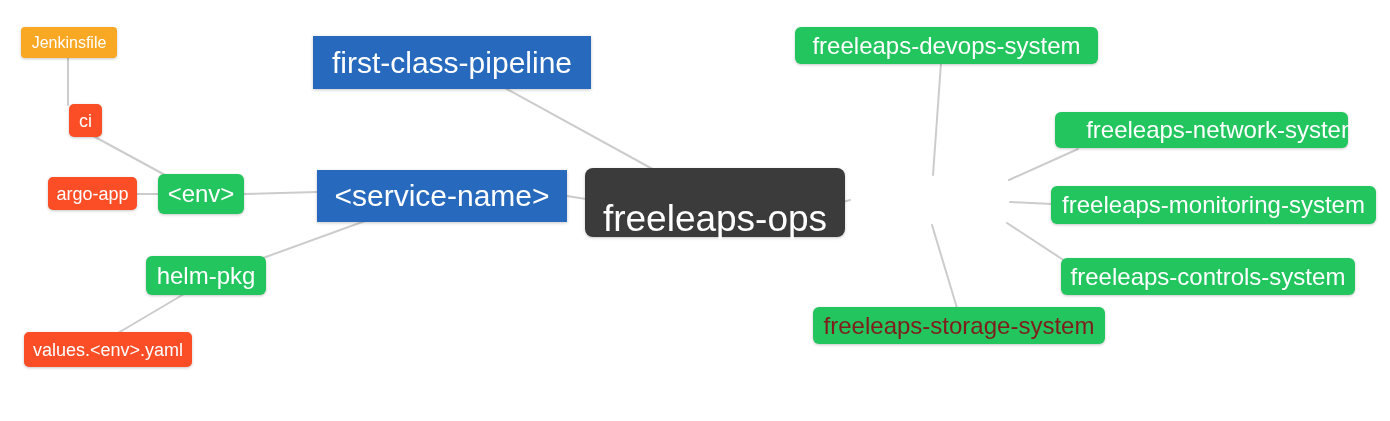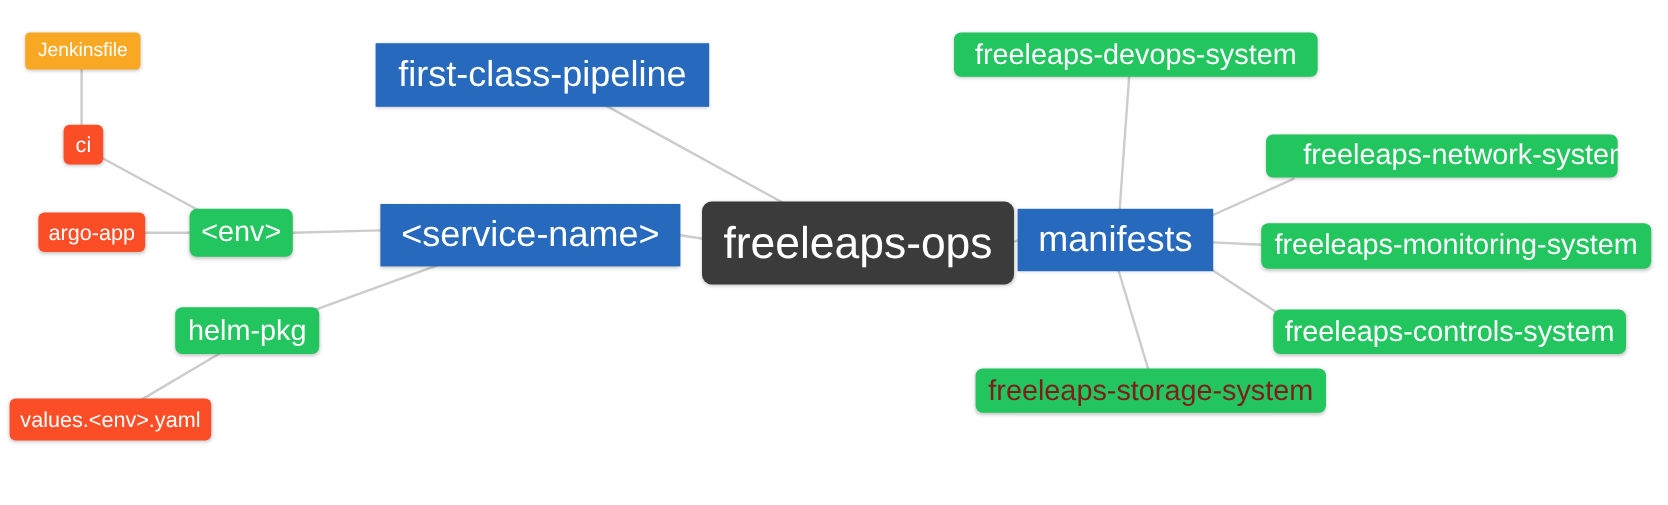--- a/index.html
+++ b/index.html
@@ -18,24 +18,24 @@
     position:absolute;
     display:flex;align-items:center;justify-content:center;
     box-sizing:border-box;
     color:#ffffff;
     white-space:nowrap;
     border-radius:5px;
     box-shadow:0 1px 3px rgba(0,0,0,0.22);
     cursor:pointer;
     line-height:1;
   }
-  .tier-root      {font-size:37px;border-radius:8px;}
+  .tier-root      {font-size:37px;border-radius:8px;align-items:flex-end;}
   .tier-primary   {font-size:30px;border-radius:0;}
   .tier-secondary {font-size:24px;border-radius:6px;}
-  .tier-tertiary  {font-size:18px;border-radius:5px;}
+  .tier-tertiary  {font-size:18px;border-radius:5px;margin-left:16px;}
   .tier-quaternary{font-size:16px;border-radius:4px;}
 </style>
 </head>
 <body>
 
 <div class="stage">
   <svg class="edge-layer" width="1390" height="421" viewBox="0 0 1390 421">
       <line x1="68" y1="58" x2="68" y2="105" stroke="#CCCCCC" stroke-width="2" stroke-linecap="round"></line>
       <line x1="84" y1="131" x2="165" y2="175" stroke="#CCCCCC" stroke-width="2" stroke-linecap="round"></line>
       <line x1="121" y1="194" x2="158" y2="194" stroke="#CCCCCC" stroke-width="2" stroke-linecap="round"></line>
@@ -53,23 +53,20 @@
     </svg>
   <div class="node-layer">
       <div class="node tier-root" style="left: 585px; top: 168px; width: 260px; height: 69px; background: rgb(59, 59, 59); color: rgb(255, 255, 255);">
         <span>freeleaps-ops</span>
       </div>
       <div class="node tier-primary" style="left: 313px; top: 36px; width: 278px; height: 53px; background: rgb(38, 105, 189); color: rgb(255, 255, 255);">
         <span>first-class-pipeline</span>
       </div>
       <div class="node tier-primary" style="left: 317px; top: 170px; width: 250px; height: 52px; background: rgb(38, 105, 189); color: rgb(255, 255, 255);">
         <span>&lt;service-name&gt;</span>
-      </div>
-      <div class="node tier-primary" style="left: 848px; top: 174px; width: 163px; height: 52px; background: rgb(38, 105, 189); color: rgb(255, 255, 255);">
-        <span>manifests</span>
       </div>
       <div class="node tier-secondary" style="left: 158px; top: 174px; width: 86px; height: 40px; background: rgb(34, 197, 94); color: rgb(255, 255, 255);">
         <span>&lt;env&gt;</span>
       </div>
       <div class="node tier-secondary" style="left: 146px; top: 256px; width: 120px; height: 39px; background: rgb(34, 197, 94); color: rgb(255, 255, 255);">
         <span>helm-pkg</span>
       </div>
       <div class="node tier-tertiary" style="left: 53px; top: 104px; width: 33px; height: 33px; background: rgb(251, 78, 38); color: rgb(255, 255, 255);">
         <span>ci</span>
       </div>

